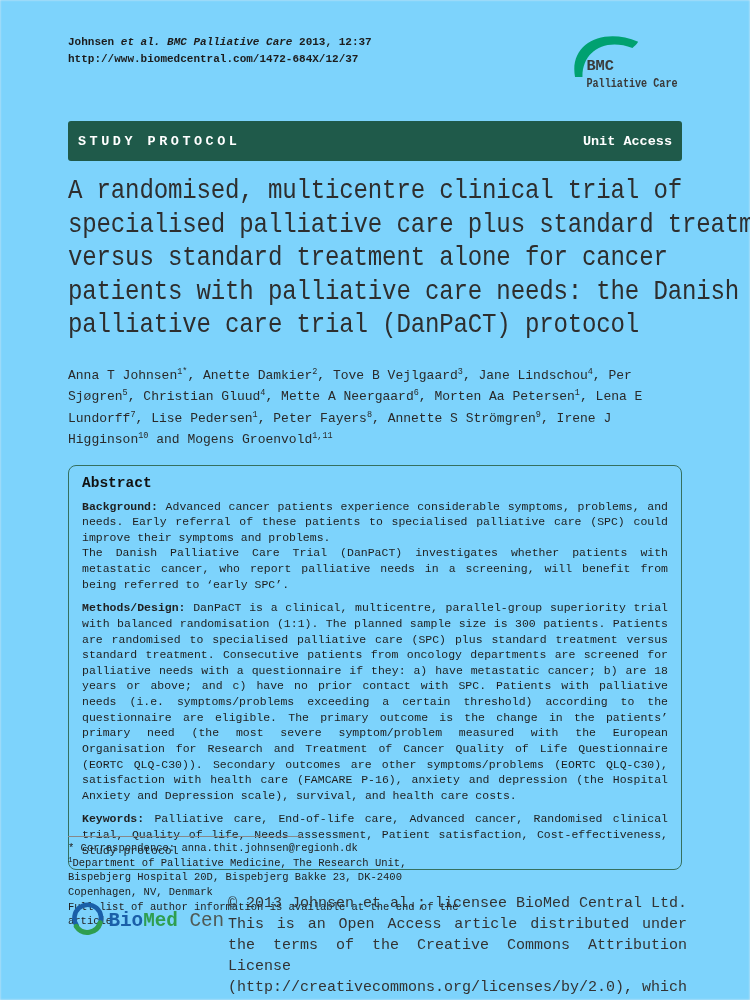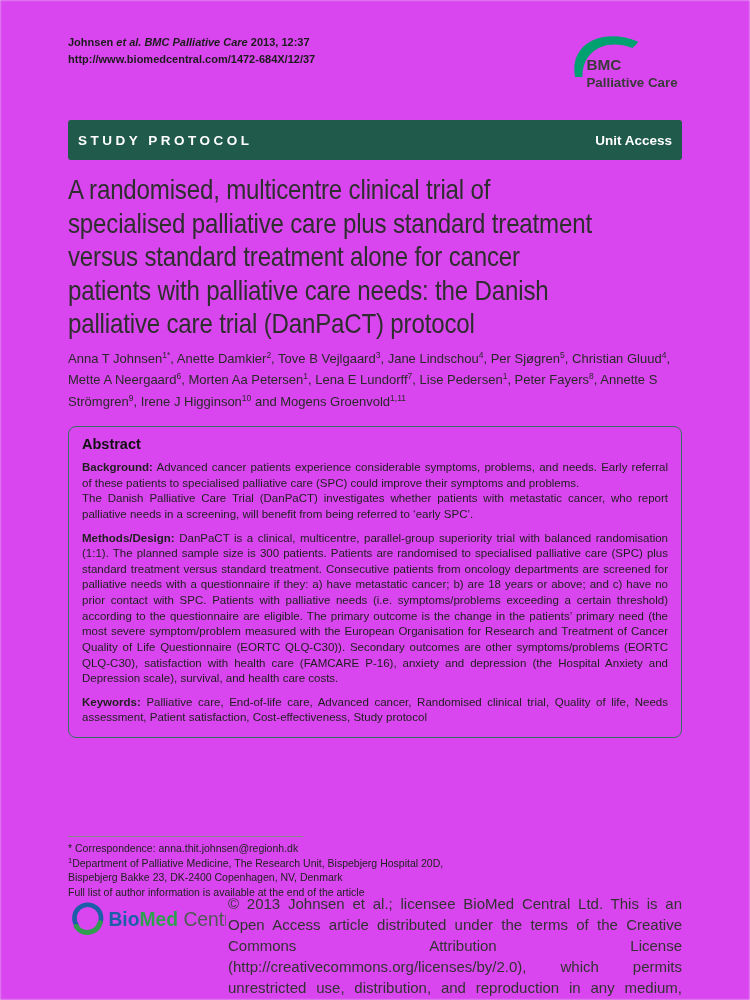--- a/index.html
+++ b/index.html
@@ -1,18 +1,18 @@
 <!DOCTYPE html>
 <html><head>
 <meta charset="utf-8">
 <style>
   html,body{margin:0;padding:0;background:#fff;}
   .page{
-    width:750px;height:1000px;position:relative;background:#d946ef;overflow:hidden;
-    font-family:Liberation Sans, sans-serif;color:#1f1f1f;
+    width:750px;height:1000px;position:relative;background:#7dd3fc;overflow:hidden;
+    font-family:Liberation Mono, monospace;color:#1f1f1f;
     box-shadow:inset 0 0 2px #eee;
   }
   .content{margin:0 68px;padding-top:34px;}
   
   .hdr{display:flex;justify-content:space-between;align-items:flex-start;}
   .cite{font-size:11px;line-height:1.5;font-weight:600;color:#1c1c1c;}
   .cite .i{font-style:italic;}
   .cite .b{font-weight:700;}
   .jlogo{margin-top:-4px;}
   
@@ -22,21 +22,21 @@
   }
   .banner .type{font-size:13.5px;font-weight:700;letter-spacing:3.5px;}
   .banner .access{font-size:13.5px;font-weight:700;}
   
   .title{margin-top:13px;color:#2e2e2e;}
   .title-line{
     font-size:28px;line-height:33.5px;font-weight:400;white-space:nowrap;
     transform:scaleX(0.86);transform-origin:left center;letter-spacing:-0.2px;
   }
   
-  .authors{margin-top:7px;font-size:13px;line-height:21.5px;color:#2a2a2a;}
+  .authors{margin-top:23px;font-size:13px;line-height:21.5px;color:#2a2a2a;}
   .authors sup{font-size:8.5px;line-height:0;}
   
   .abstract{
     margin-top:14px;border:1.6px solid #35705f;border-radius:8px;
     padding:9px 13px 11px 13px;
   }
   .abstract h2{margin:0 0 8px 0;font-size:14.5px;font-weight:700;color:#111;}
   .absec{font-size:11.5px;line-height:1.36;margin:0 0 8px 0;color:#1f1f1f;
     text-align:justify;white-space:pre-line;}
   .absec:last-child{margin-bottom:0;}

